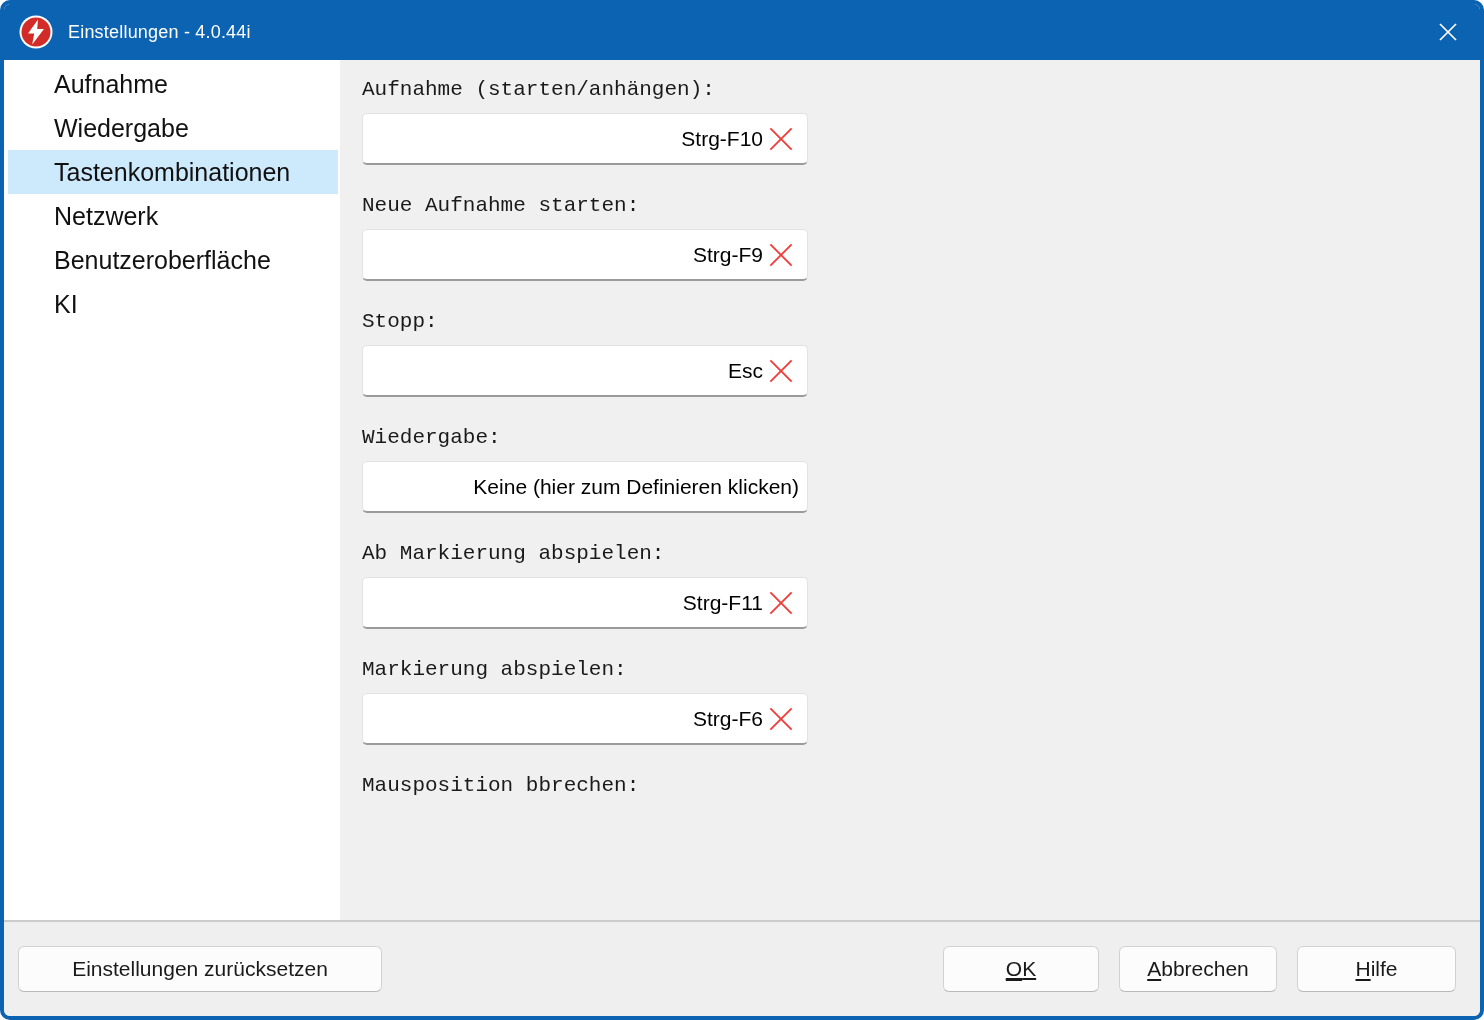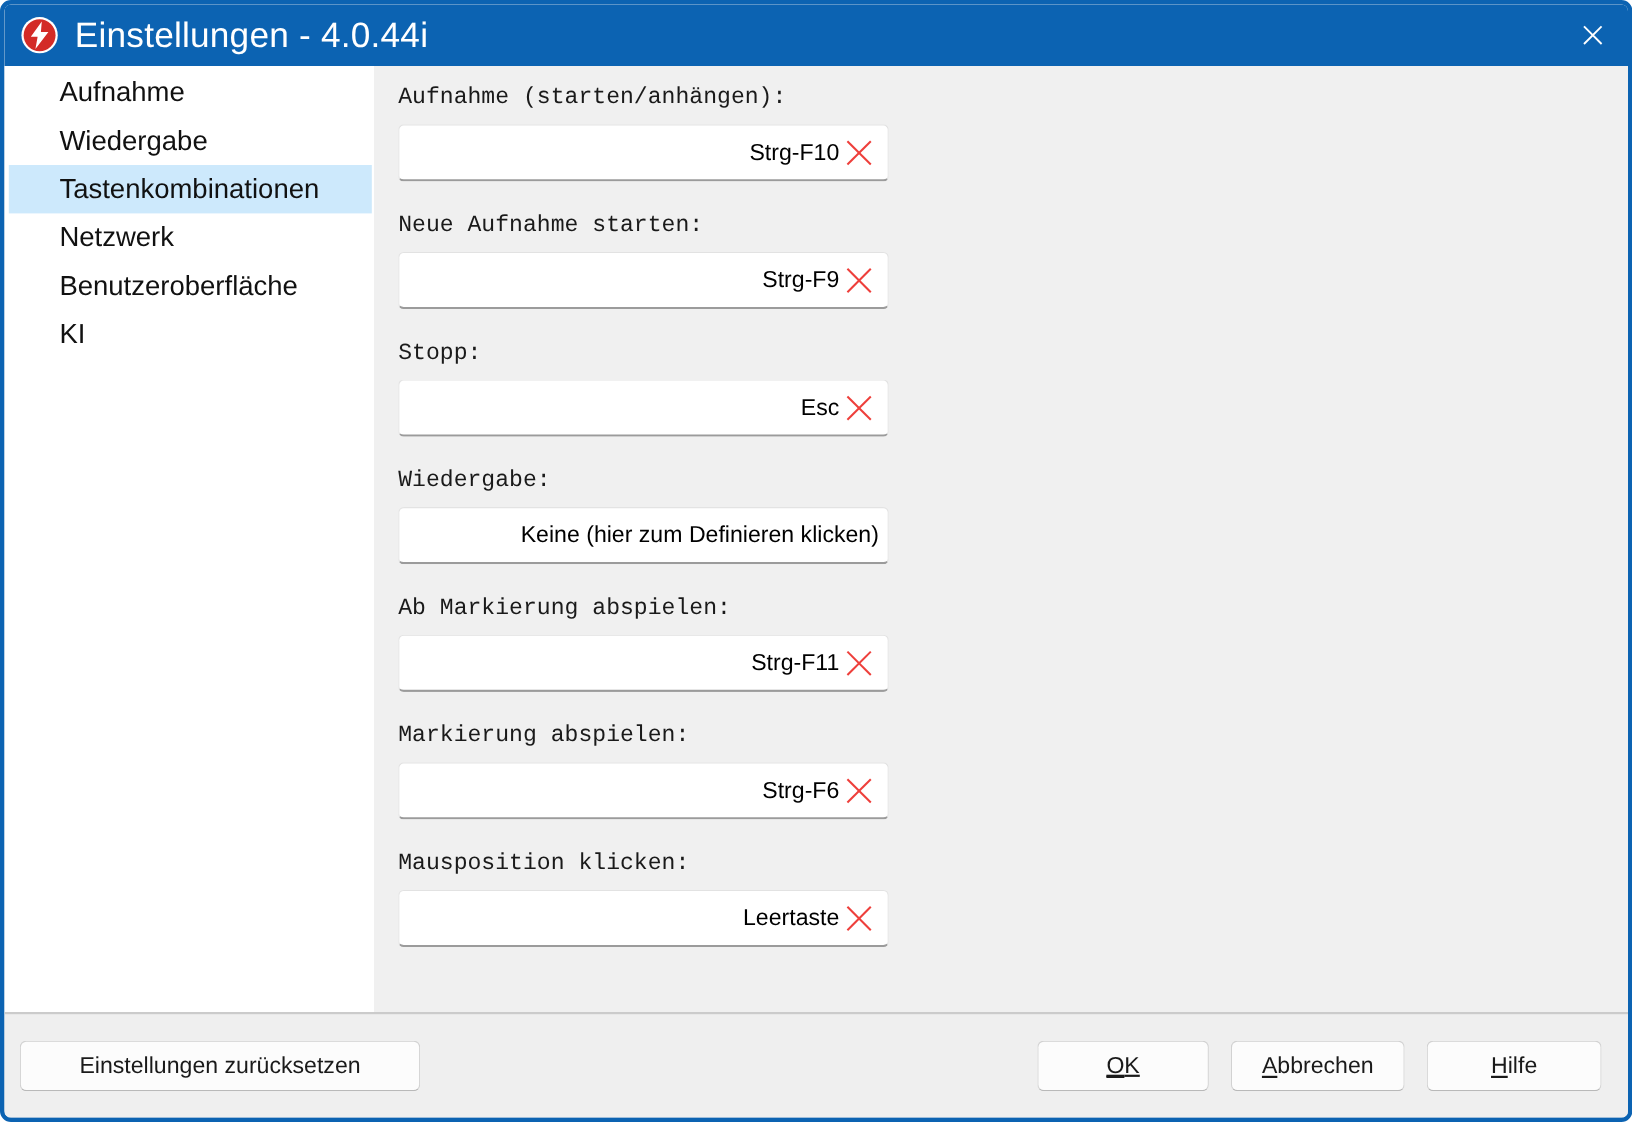--- a/index.html
+++ b/index.html
@@ -18,21 +18,21 @@
   }
   
   .titlebar {
     height: 56px; flex: none;
     background: #0c63b2;
     display: flex; align-items: center;
     padding-left: 14px;
     color: #ffffff;
   }
   .app-icon { width: 36px; height: 36px; margin-right: 14px; flex: none; display: block; }
-  .window-title { font-size: 32px; letter-spacing: 0.2px; }
+  .window-title { font-size: 18px; letter-spacing: 0.2px; }
   .close-button {
     margin-left: auto;
     width: 64px; height: 56px;
     display: flex; align-items: center; justify-content: center;
     background: transparent; border: none; cursor: pointer;
   }
   .close-button svg { display: block; }
   
   .body-row { flex: 1; display: flex; min-height: 0; }
   .sidebar {
@@ -204,30 +204,21 @@
           <button class="clear-button">
             <svg width="30" height="30" viewBox="0 0 24 24">
               <line x1="3.5" y1="3.5" x2="20.5" y2="20.5" stroke="#ee3f3b" stroke-width="1.5"></line>
               <line x1="20.5" y1="3.5" x2="3.5" y2="20.5" stroke="#ee3f3b" stroke-width="1.5"></line>
             </svg>
           </button>
         </div>
       </div>
 
       <div class="field-group">
-        <span class="field-label">Mausposition klicken:</span>
-        <div class="hotkey-field">
-          <span class="hotkey-value">Leertaste</span>
-          <button class="clear-button">
-            <svg width="30" height="30" viewBox="0 0 24 24">
-              <line x1="3.5" y1="3.5" x2="20.5" y2="20.5" stroke="#ee3f3b" stroke-width="1.5"></line>
-              <line x1="20.5" y1="3.5" x2="3.5" y2="20.5" stroke="#ee3f3b" stroke-width="1.5"></line>
-            </svg>
-          </button>
-        </div>
+        <span class="field-label">Mausposition bbrechen:</span>
       </div>
 
     </section>
   </div>
 
   <div class="footer">
     <button class="btn reset-button">Einstellungen zurücksetzen</button>
     <div class="footer-right">
       <button class="btn ok-button"><u>O</u>K</button>
       <button class="btn cancel-button"><u>A</u>bbrechen</button>

